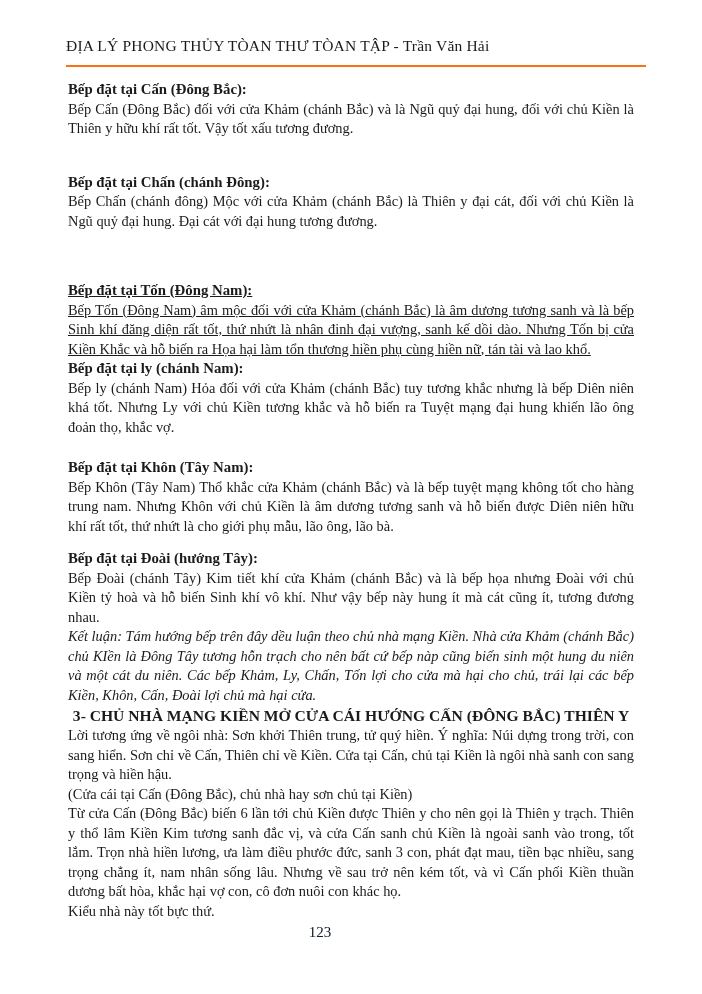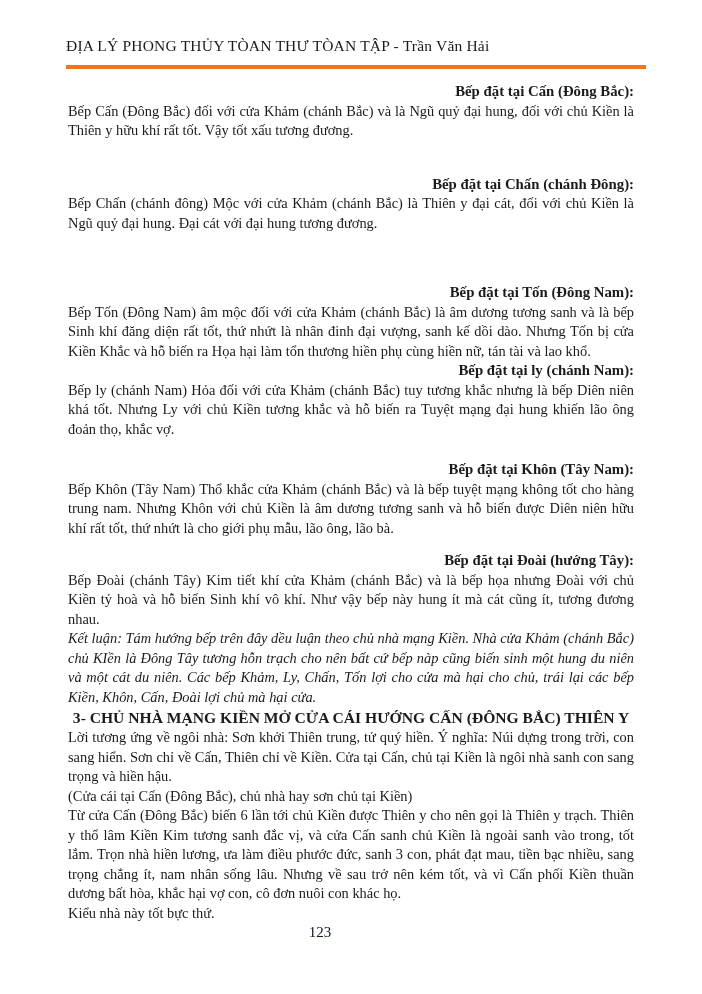--- a/index.html
+++ b/index.html
@@ -14,47 +14,47 @@
     margin: 0 auto;
     background: #ffffff;
     color: #1b1b1b;
     font-family: "Liberation Serif", "DejaVu Serif", serif;
     overflow: hidden;
     box-sizing: border-box;
   }
   .header {
     margin: 36px 56px 0 66px;
     padding-bottom: 9px;
-    border-bottom: 4px solid #f97316;
+    border-bottom: 2px solid #f97316;
   }
   .header-title {
     font-size: 15.5px;
     line-height: 20px;
     letter-spacing: 0.2px;
     white-space: nowrap;
   }
   .content {
     margin: 0 68px;
     font-size: 14.4px;
     line-height: 19.5px;
     text-align: justify;
   }
   .content h3 {
     margin: 0;
     font-size: 14.8px;
     line-height: 19.5px;
     font-weight: bold;
-    text-align: right;
+    text-align: left;
   }
   .content p {
     margin: 0;
   }
   section.s1 { margin-top: 13px; }
   section.s2 { margin-top: 34px; }
-  section.s3 { margin-top: 50px; }
+  section.s3 { margin-top: 50px; text-decoration: underline; }
   section.s4 { }
   section.s5 { margin-top: 21px; }
   section.s6 { margin-top: 13px; }
   .conclusion {
     font-style: italic;
   }
   .chapter-heading {
     margin: 0;
     font-size: 15.6px;
     line-height: 21px;

